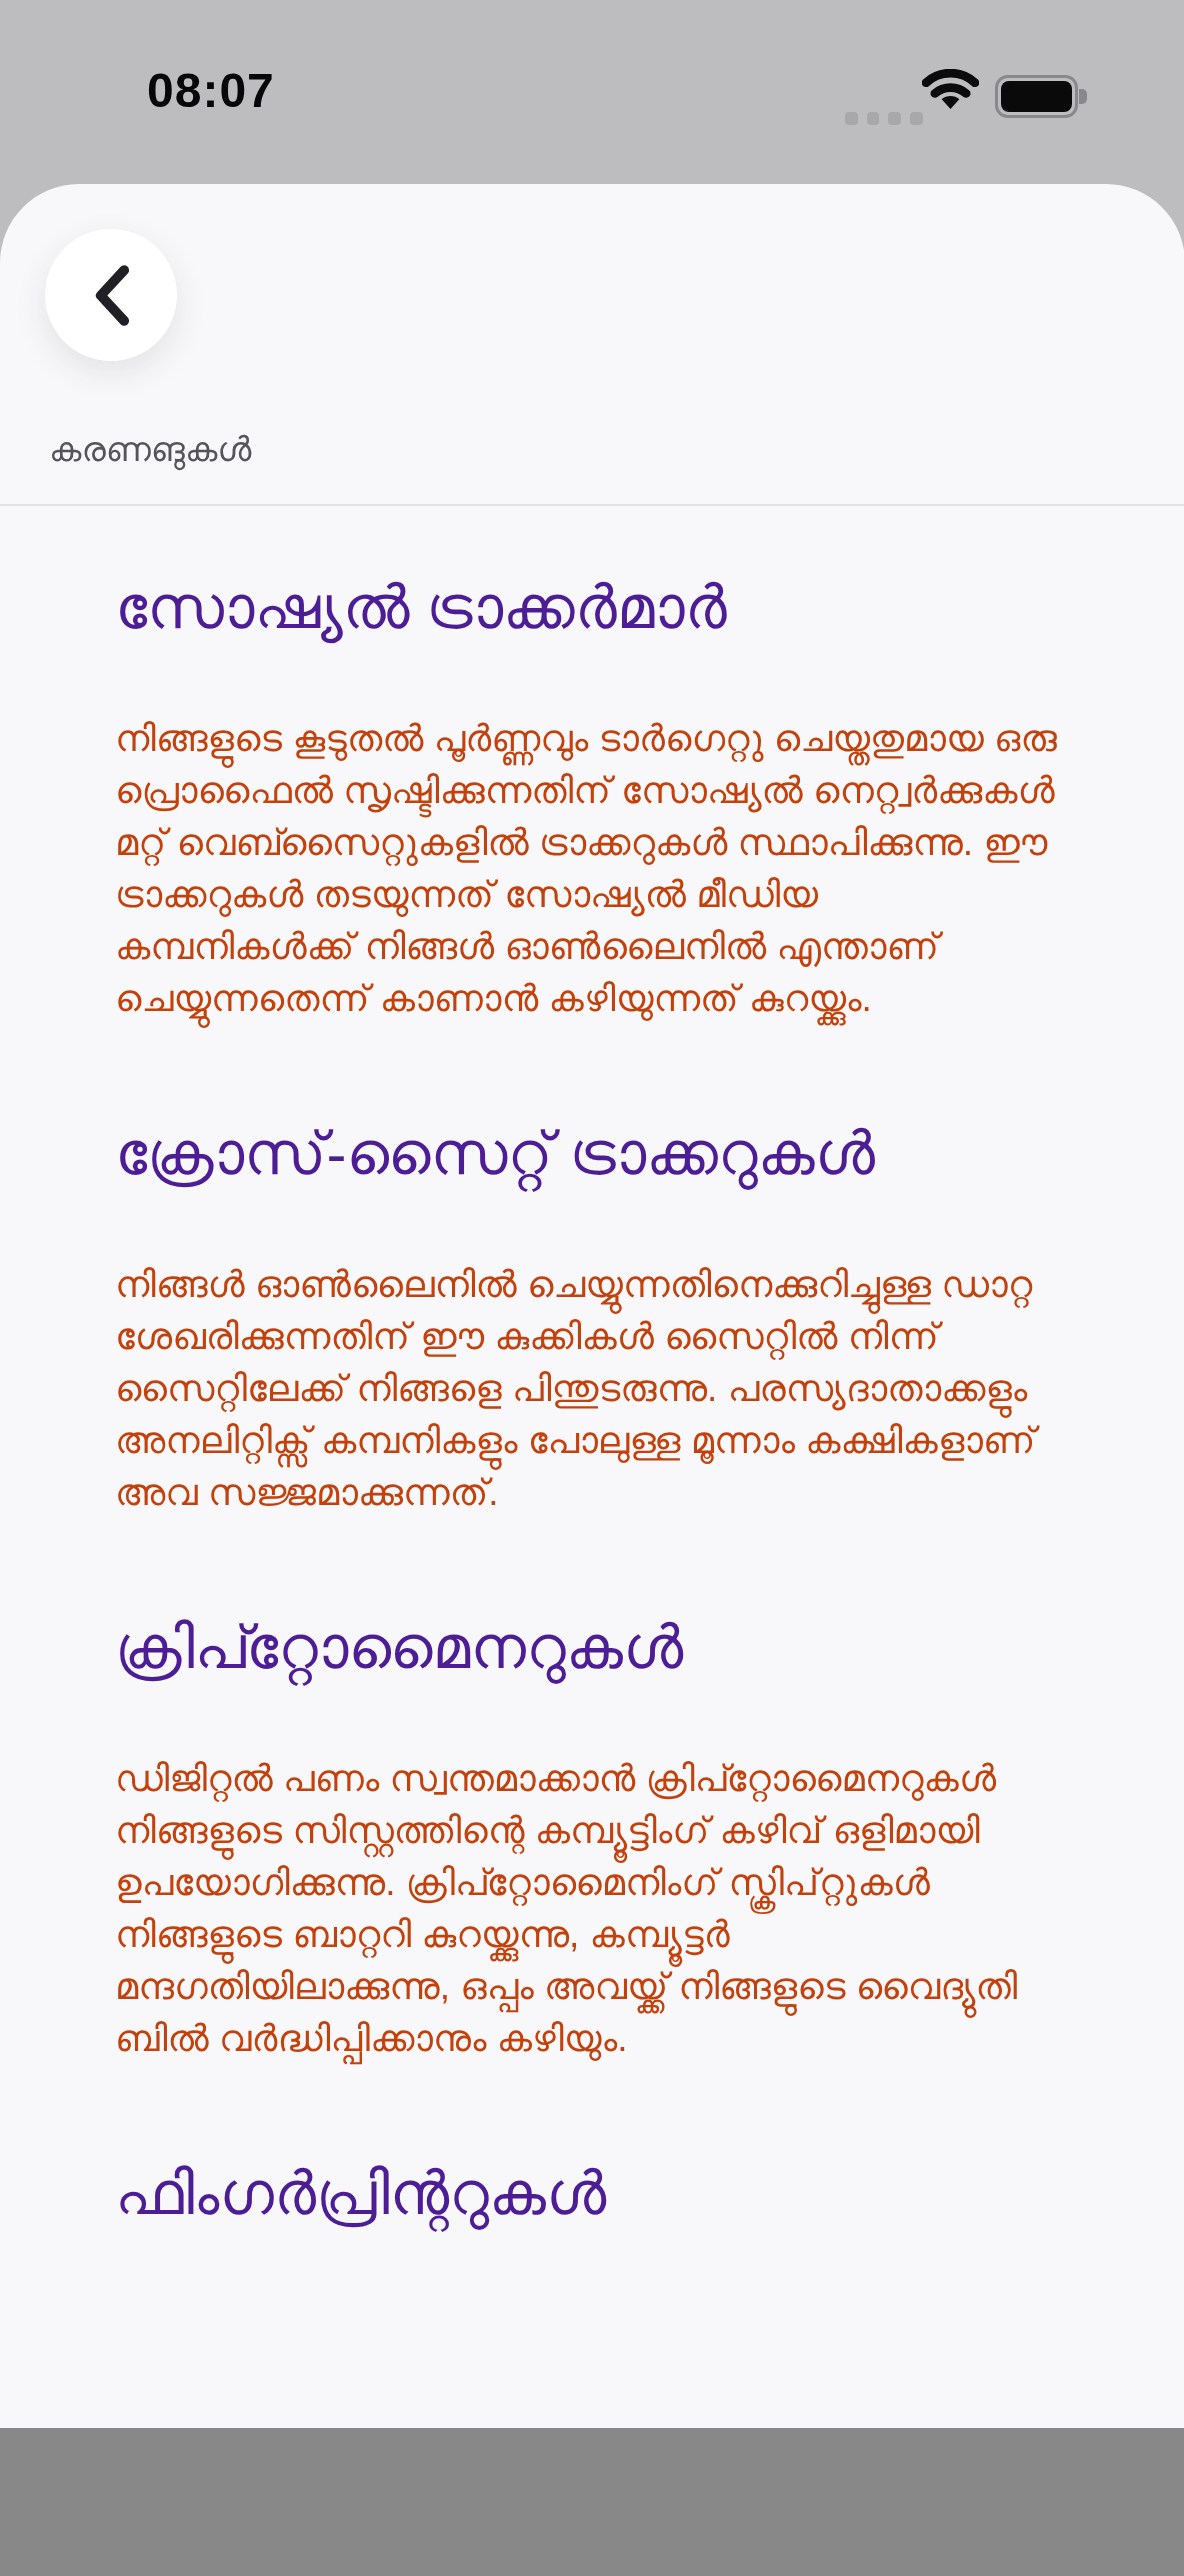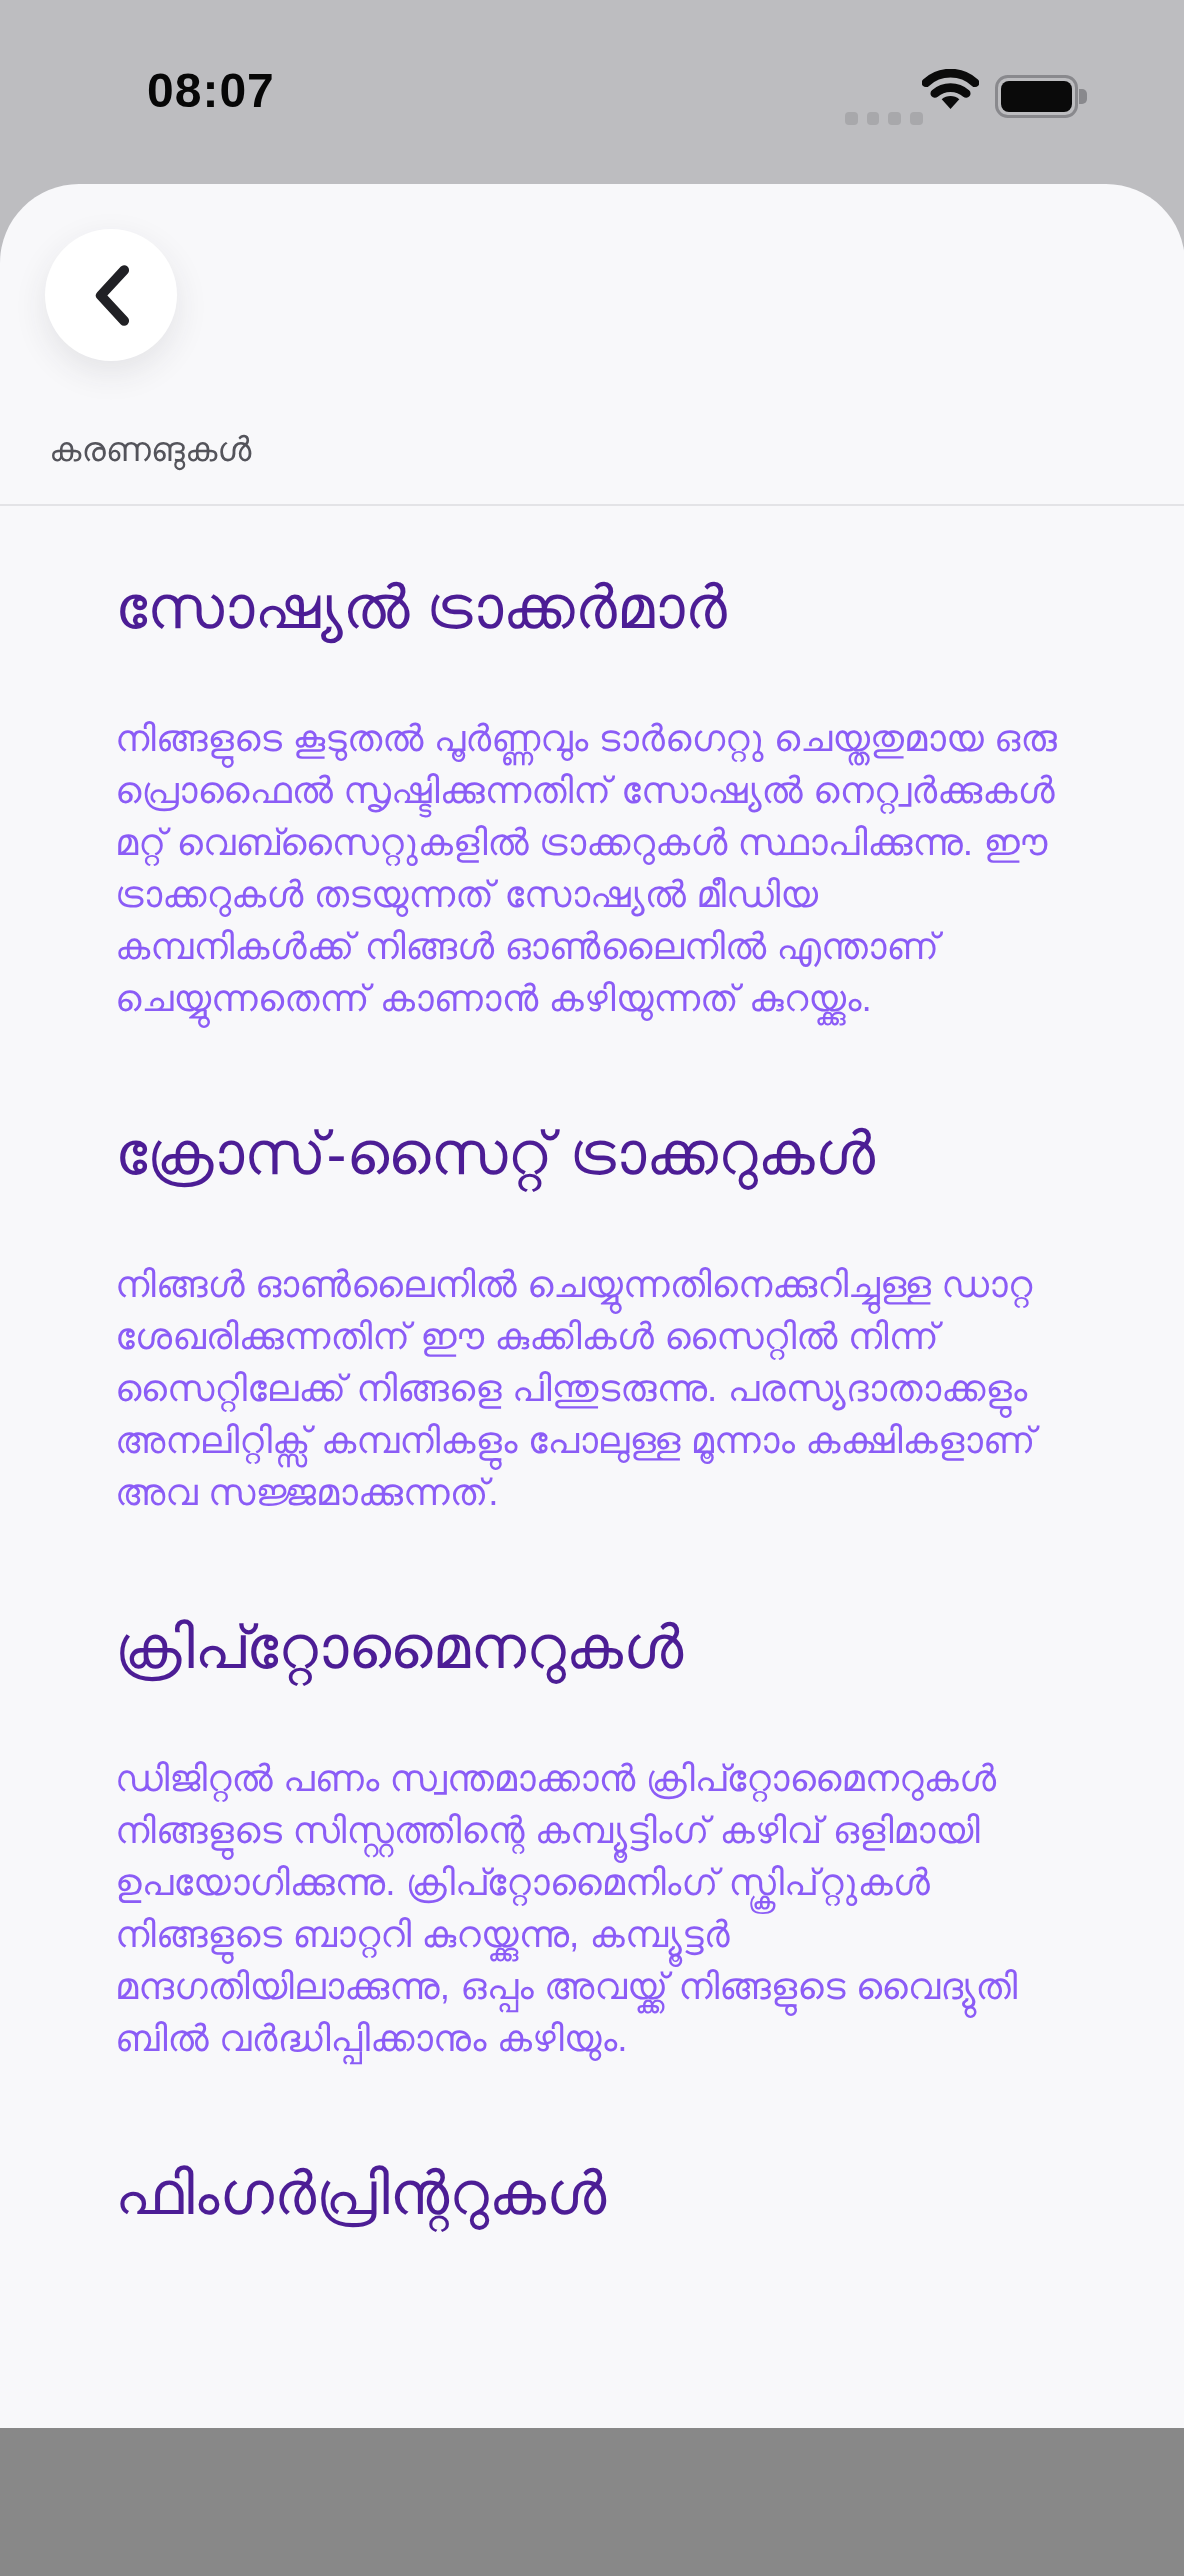--- a/index.html
+++ b/index.html
@@ -76,21 +76,21 @@
     padding-top:61px;
   }
   .section-heading {
     margin:0 0 65px 0;
     font-size:60px; font-weight:400; line-height:1.35;
     color:#4c1d95;
   }
   .section-body {
     margin:0 0 88px 0;
     font-size:37px; font-weight:400; line-height:52px;
-    color:#8b5cf6;
+    color:#c2410c;
   }
 </style>
 </head>
 <body>
 
 <div id="frame">
 
   <div class="status-time">08:07</div>
 
   <div class="cell-dots">

